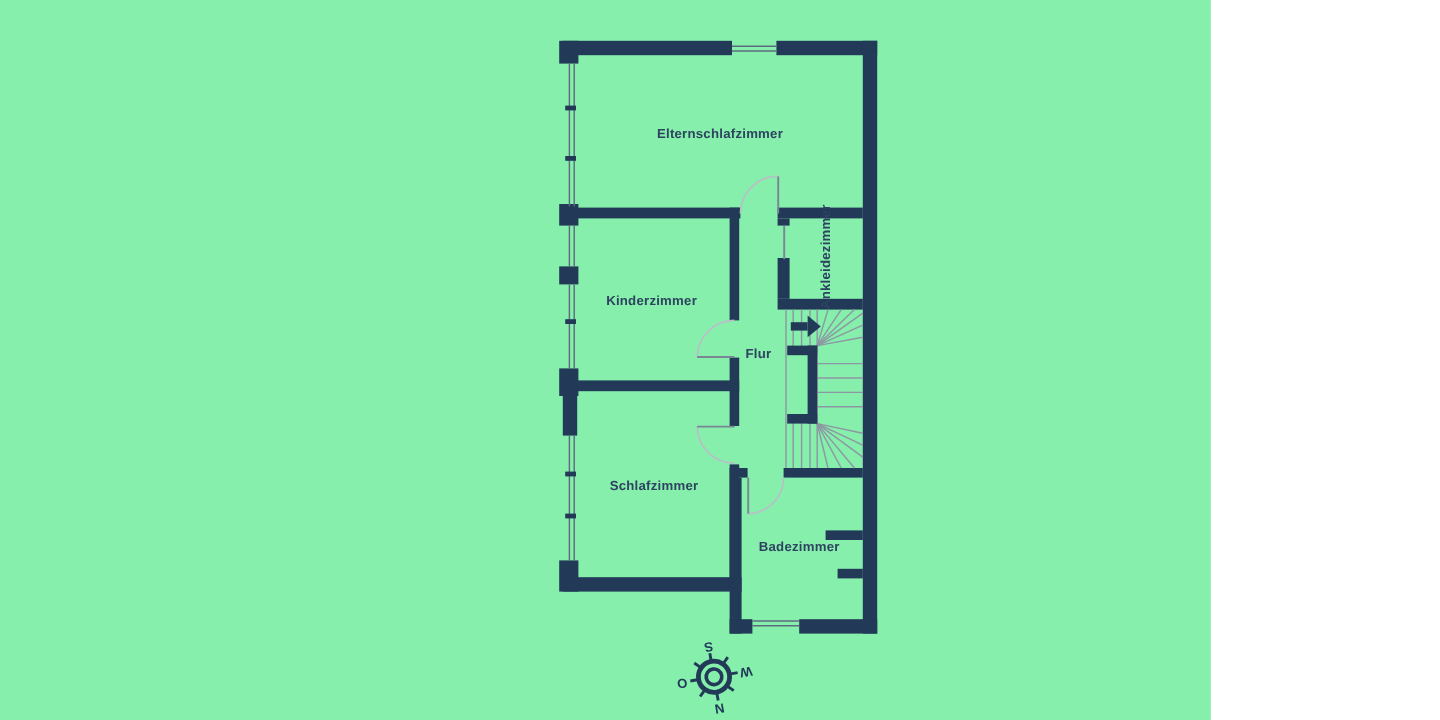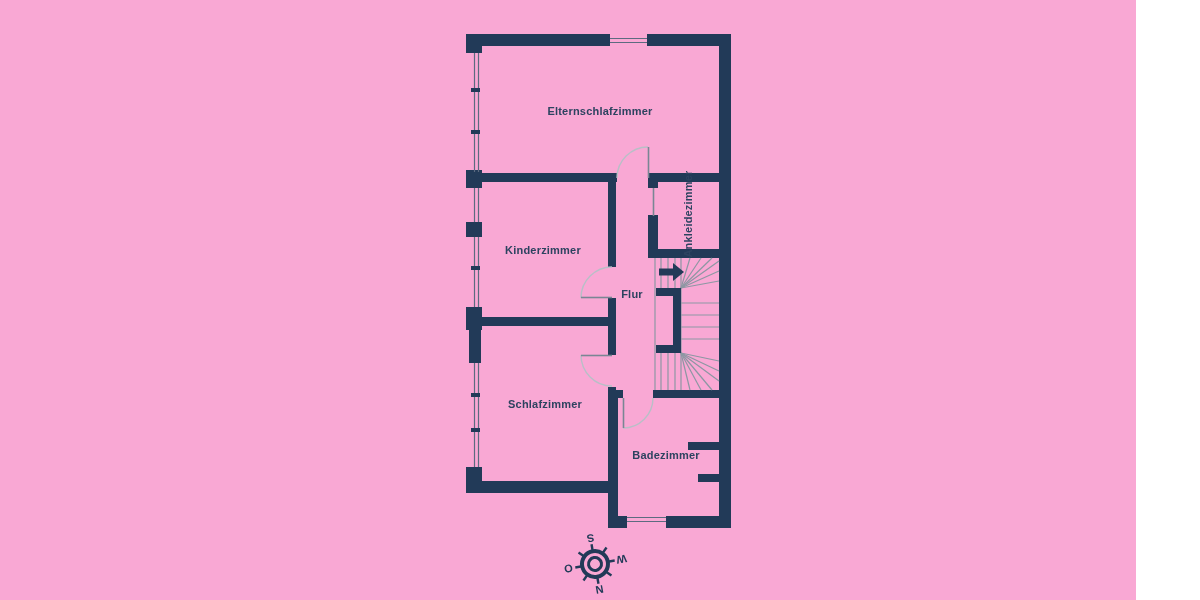--- a/index.html
+++ b/index.html
@@ -1,16 +1,16 @@
 <!DOCTYPE html>
 <html><head>
 <meta charset="utf-8">
 <style>
   html,body{margin:0;padding:0;background:#ffffff;}
-  .stage{position:relative;width:1136px;height:600px;background:#f9a8d4;overflow:hidden;
+  .stage{position:relative;width:1009px;height:600px;background:#86efac;overflow:hidden;
          font-family:"Liberation Sans", sans-serif;}
   svg{position:absolute;left:0;top:0;}
   .room-label{font-family:"Liberation Sans", sans-serif;font-size:11px;font-weight:bold;
               fill:#2d4360;letter-spacing:.2px;}
   .compass-letter{font-family:"Liberation Sans", sans-serif;font-size:11px;font-weight:bold;fill:#223a58;}
 </style>
 </head>
 <body>
 
 <div class="stage">

